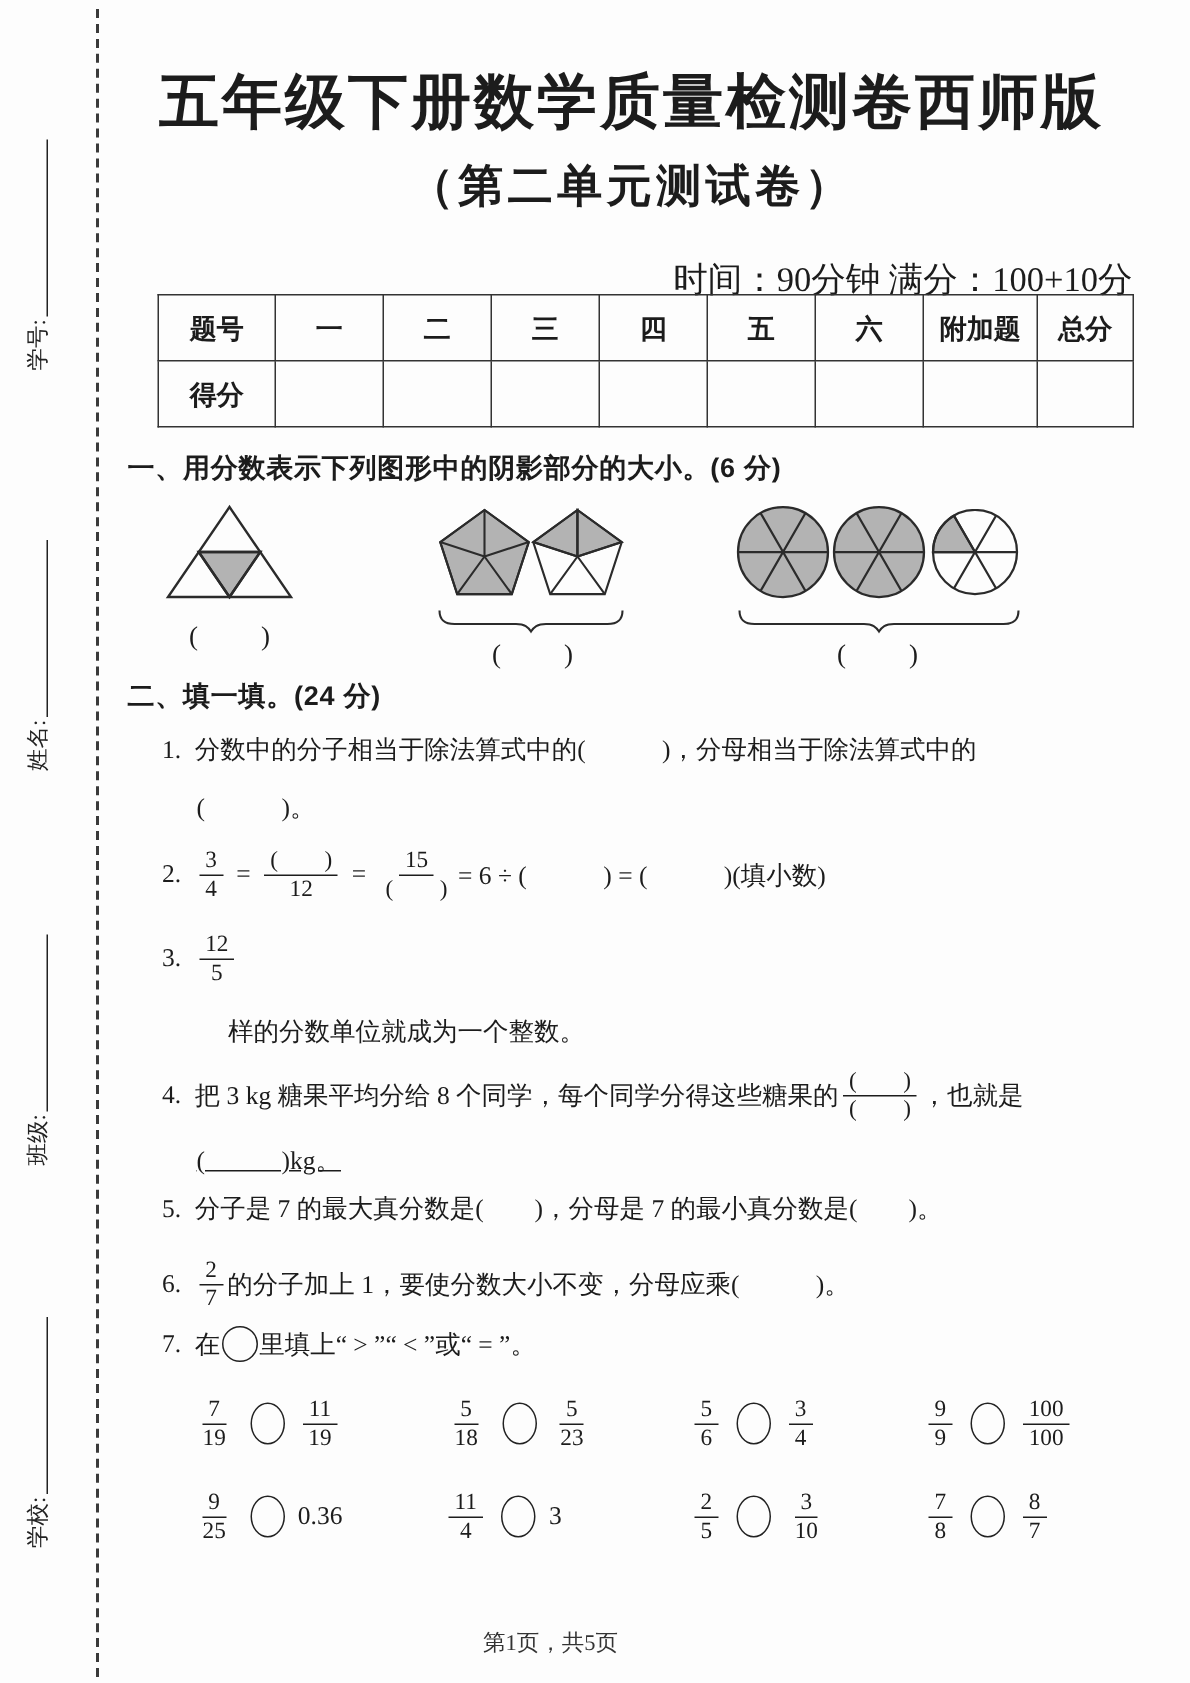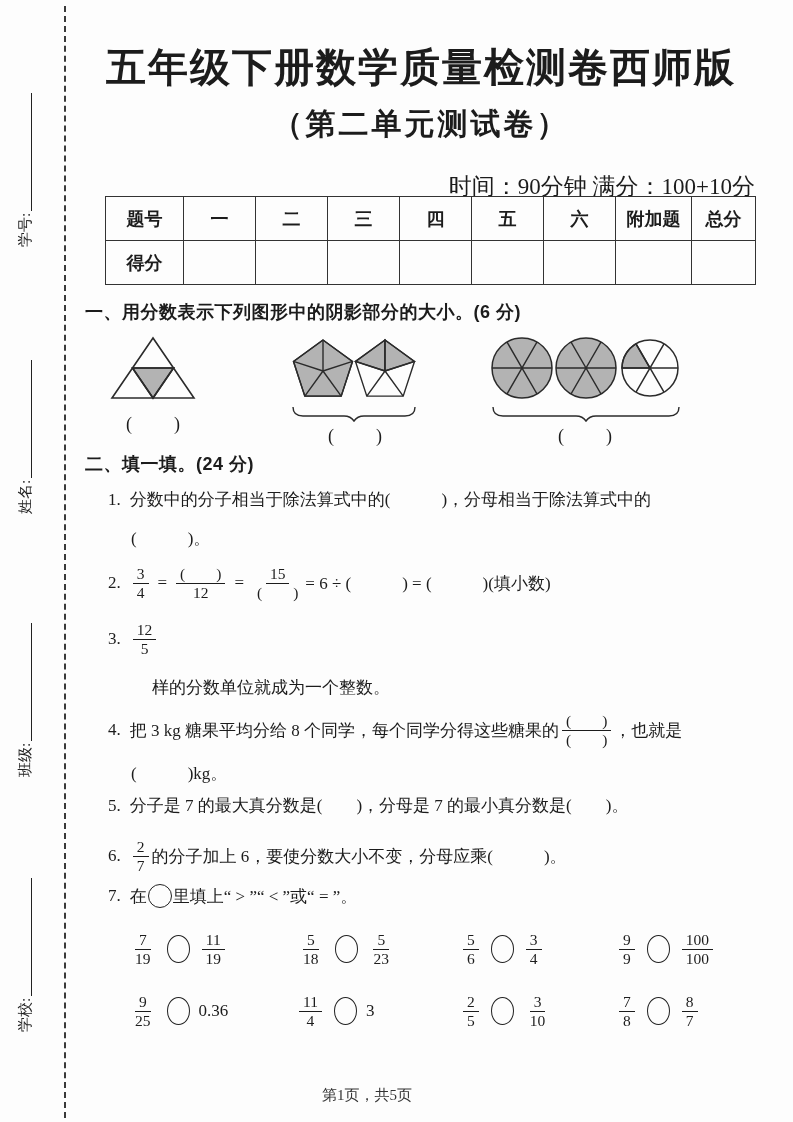--- a/index.html
+++ b/index.html
@@ -187,36 +187,36 @@
 
 <div class="abs line" style="left:108px;top:705px;height:50px;">
   <span class="no">4.</span>
   <span>把 3 kg 糖果平均分给 8 个同学，每个同学分得这些糖果的</span>
   <span class="frac">
       <span class="n">(　　)</span>
       <span class="d">(　　)</span>
     </span>
   <span>，也就是</span>
 </div>
-<div class="abs line" style="left:131px;top:762px;">
+<div class="abs line" style="left:131px;top:762px;text-decoration:underline;">
   <span>(　　　)kg。</span>
 </div>
 
 <div class="abs line" style="left:108px;top:794px;">
   <span class="no">5.</span>
   <span>分子是 7 的最大真分数是(　　)，分母是 7 的最小真分数是(　　)。</span>
 </div>
 
 <div class="abs line" style="left:108px;top:833px;height:46px;">
   <span class="no">6.</span>
   <span class="frac">
       <span class="n">2</span>
       <span class="d">7</span>
     </span>
-  <span>的分子加上 6，要使分数大小不变，分母应乘(　　　)。</span>
+  <span>的分子加上 1，要使分数大小不变，分母应乘(　　　)。</span>
 </div>
 
 <div class="abs line" style="left:108px;top:884px;">
   <span class="no">7.</span>
   <span>在</span>
   <span class="small-circle"></span>
   <span>里填上“ &gt; ”“ &lt; ”或“ = ”。</span>
 </div>
 
 <div class="abs line" style="left:128px;top:926px;height:46px;">

